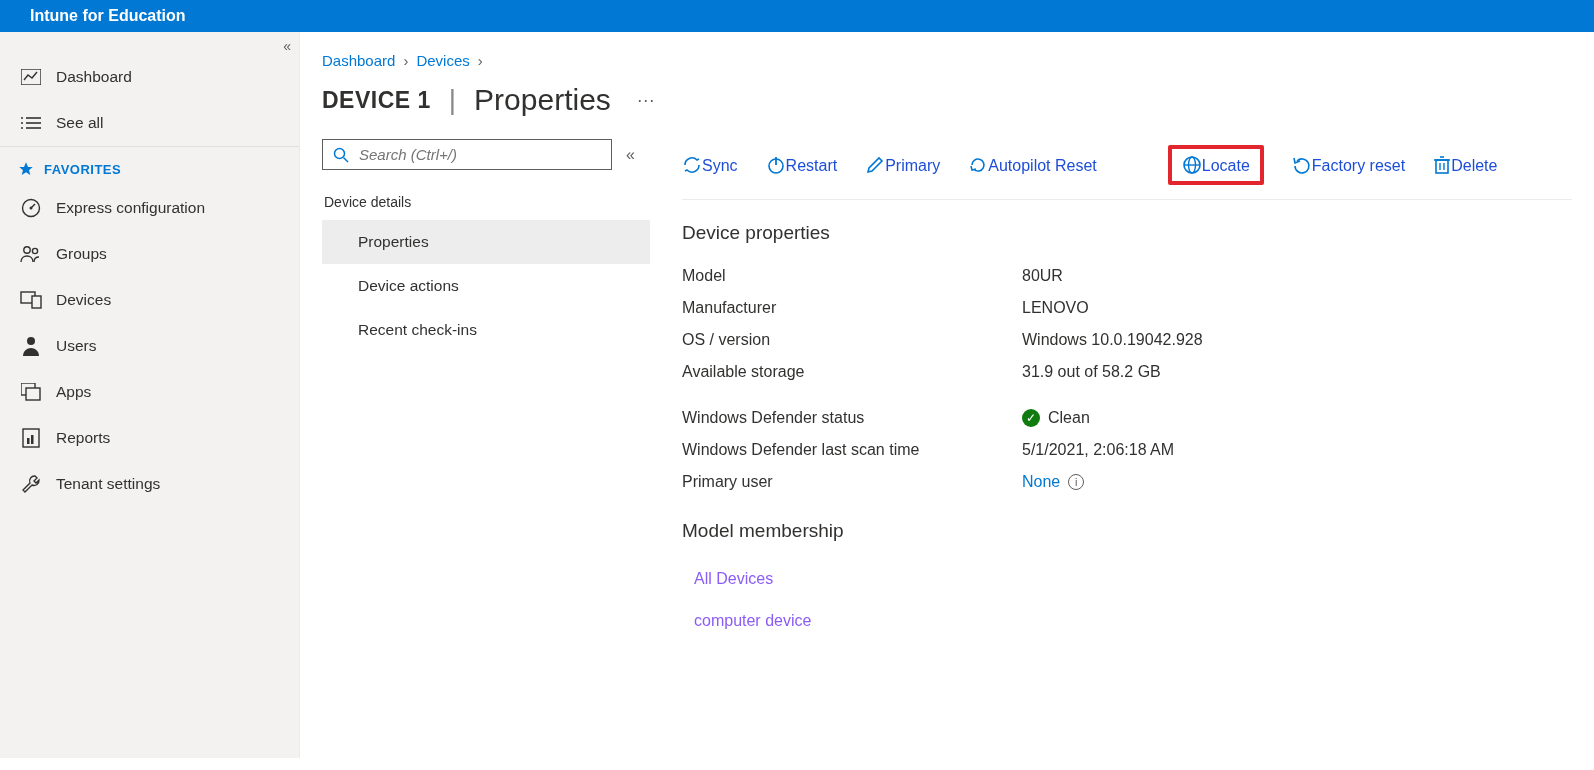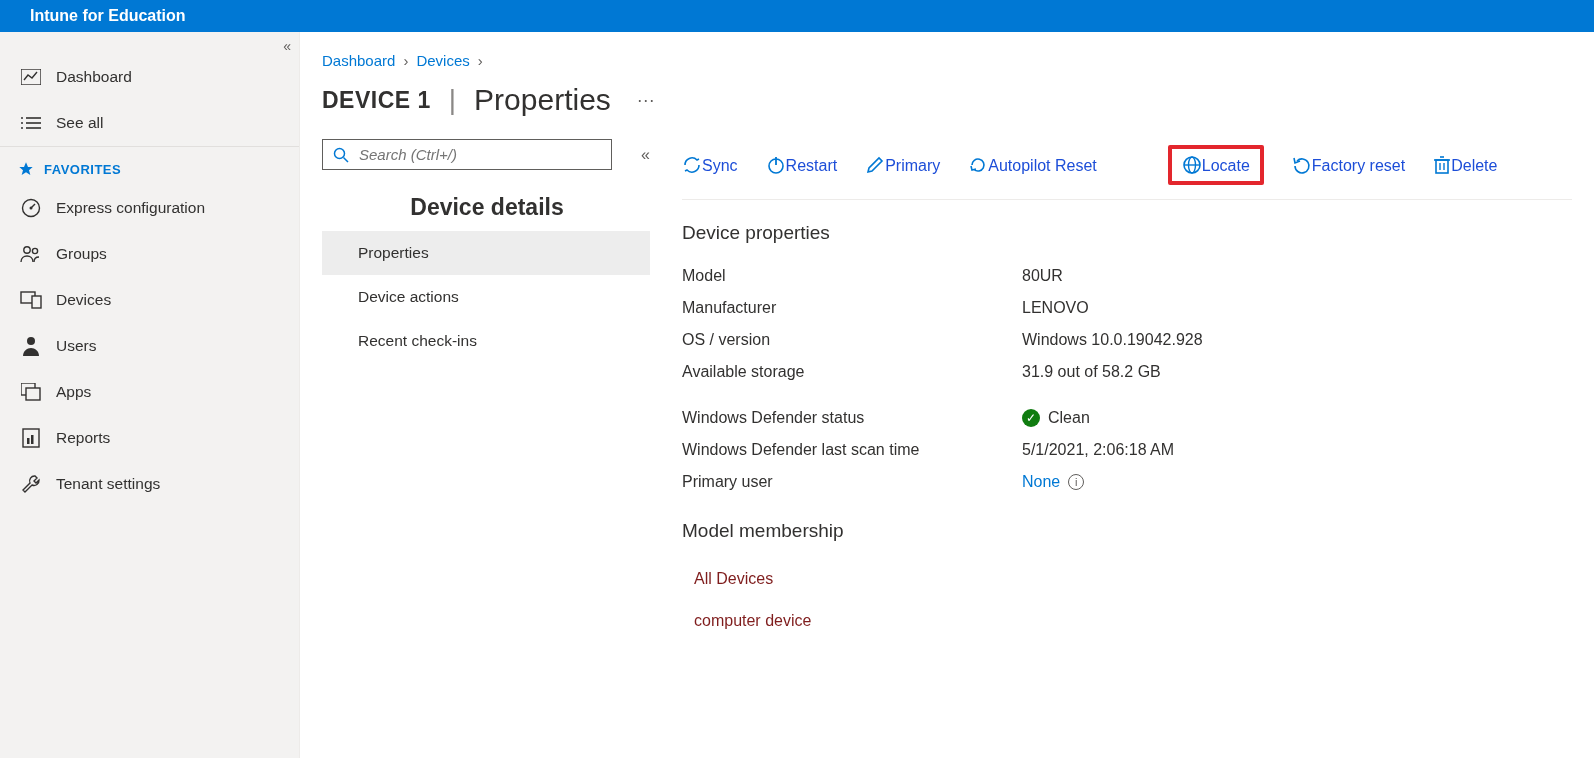--- a/index.html
+++ b/index.html
@@ -16,42 +16,42 @@
   .breadcrumb { display:flex; align-items:center; gap: 8px; padding: 0 22px; font-size:15px; }
   .breadcrumb a { color:#0078d4; text-decoration:none; cursor:pointer; }
   .breadcrumb .sep { color:#605e5c; }
   .page-title-row { display:flex; align-items:center; gap: 18px; padding: 14px 22px 22px 22px; }
   .page-title { font-size: 23px; font-weight: 700; letter-spacing: 0.5px; }
   .title-divider { font-size: 28px; font-weight: 300; color:#8a8886; }
   .page-subtitle { font-size: 30px; font-weight: 400; color:#323130; }
   .ellipsis-btn { font-size:18px; color:#605e5c; cursor:pointer; padding:4px 8px; }
   .content-row { display:flex; flex:1; min-height:0; }
   .subnav { width: 360px; padding: 0 10px 0 22px; border-right: none; }
-  .search-row { display:flex; align-items:center; gap: 14px; justify-content: space-between; }
+  .search-row { display:flex; align-items:center; gap: 14px; }
   .search-box { display:flex; align-items:center; gap:10px; border:1px solid #605e5c; padding: 6px 10px; width: 290px; cursor:text; }
   .search-box input { border:none; outline:none; font-size:15px; width:100%; background:transparent; font-style: italic;}
   .search-box .si { color:#0078d4; }
   .collapse2 { color:#605e5c; font-size:16px; cursor:pointer; }
-  .subnav-heading { font-size: 23px; font-weight: 700; padding: 24px 0 10px 2px; text-align: center; }
+  .subnav-heading { font-size: 14px; font-weight: 400; padding: 24px 0 10px 2px; }
   .subnav-item { padding: 13px 12px 13px 36px; font-size: 15.5px; cursor:pointer; }
   .subnav-item.active { background:#ededed; }
   .details { flex:1; padding: 0 22px; min-width:0; }
   .toolbar { display:flex; align-items:center; gap: 28px; border-bottom:1px solid #edebe9; padding: 4px 0 14px 0; margin-top: 2px;}
   .tbtn { display:flex; align-items:flex-end; font-size:16px; cursor:pointer; color:#1d4ed8; }
   .tbtn .ti { color:#0078d4; display:flex; align-items:center; }
   .tbtn.highlight { border: 4px solid #e3262d; padding: 6px 10px; border-radius:2px;margin-left:43px; }
   .section-title { font-size: 19px; padding: 22px 0 16px 0; color:#323130; }
   .prop-row { display:flex; padding: 7px 0; font-size:16px; }
   .prop-label { width: 340px; color:#323130; }
   .prop-value { color:#323130; display:flex; align-items:center; gap:8px; }
   .prop-value.link { color:#0078d4; cursor:pointer; }
   .spacer-v { height: 14px; }
   .ok-badge { width:18px; height:18px; border-radius:50%; background:#107c10; display:flex; align-items:center; justify-content:center; color:#fff; font-size:12px; }
   .info-ico { width:16px; height:16px; border:1px solid #605e5c; border-radius:50%; display:flex; align-items:center; justify-content:center; font-size:11px; color:#605e5c; }
-  .group-link { color:#7f1d1d; font-size:16px; padding: 12px 0 12px 12px; cursor:pointer; display:block; }
+  .group-link { color:#8b5cf6; font-size:16px; padding: 12px 0 12px 12px; cursor:pointer; display:block; }
   svg { display:block; }
 </style>
 </head>
 <body>
 
 <div class="topbar">
   <div class="topbar-title">Intune for Education</div>
 </div>
 
 <div class="layout">

